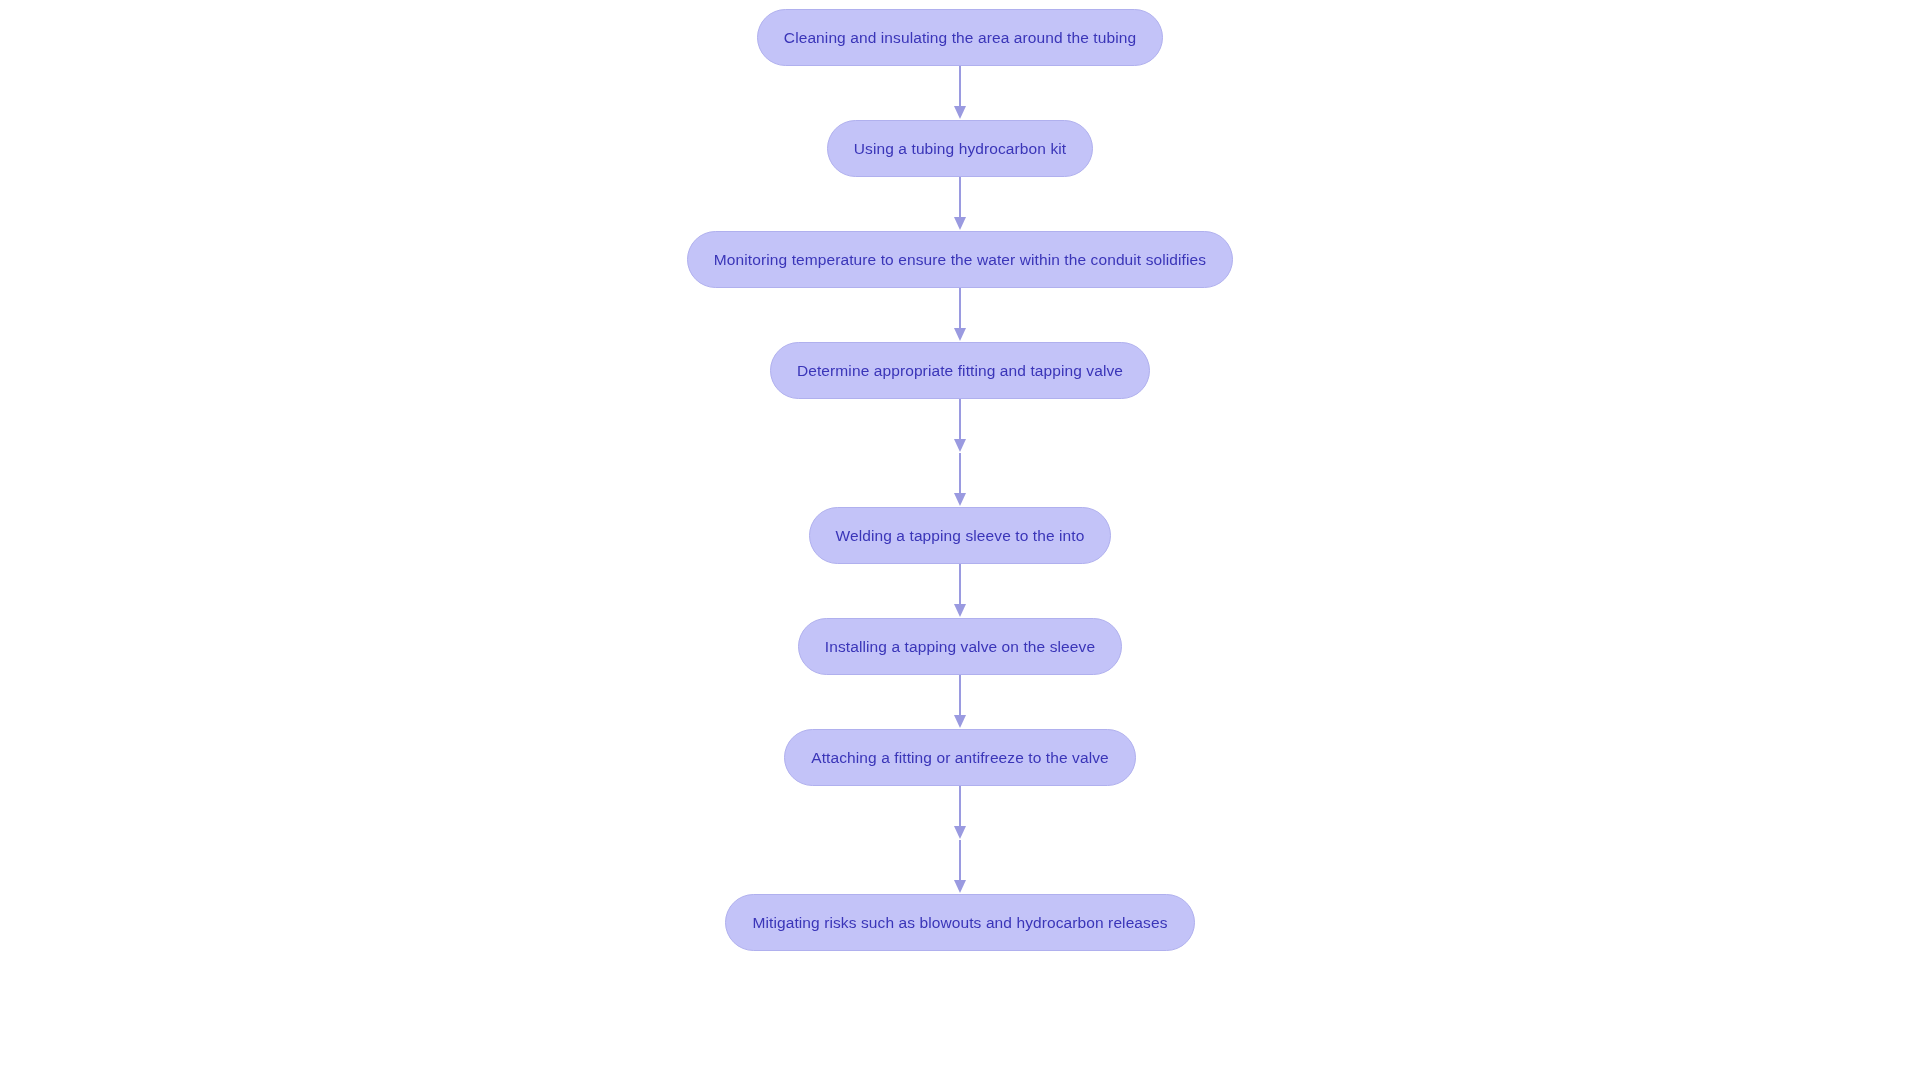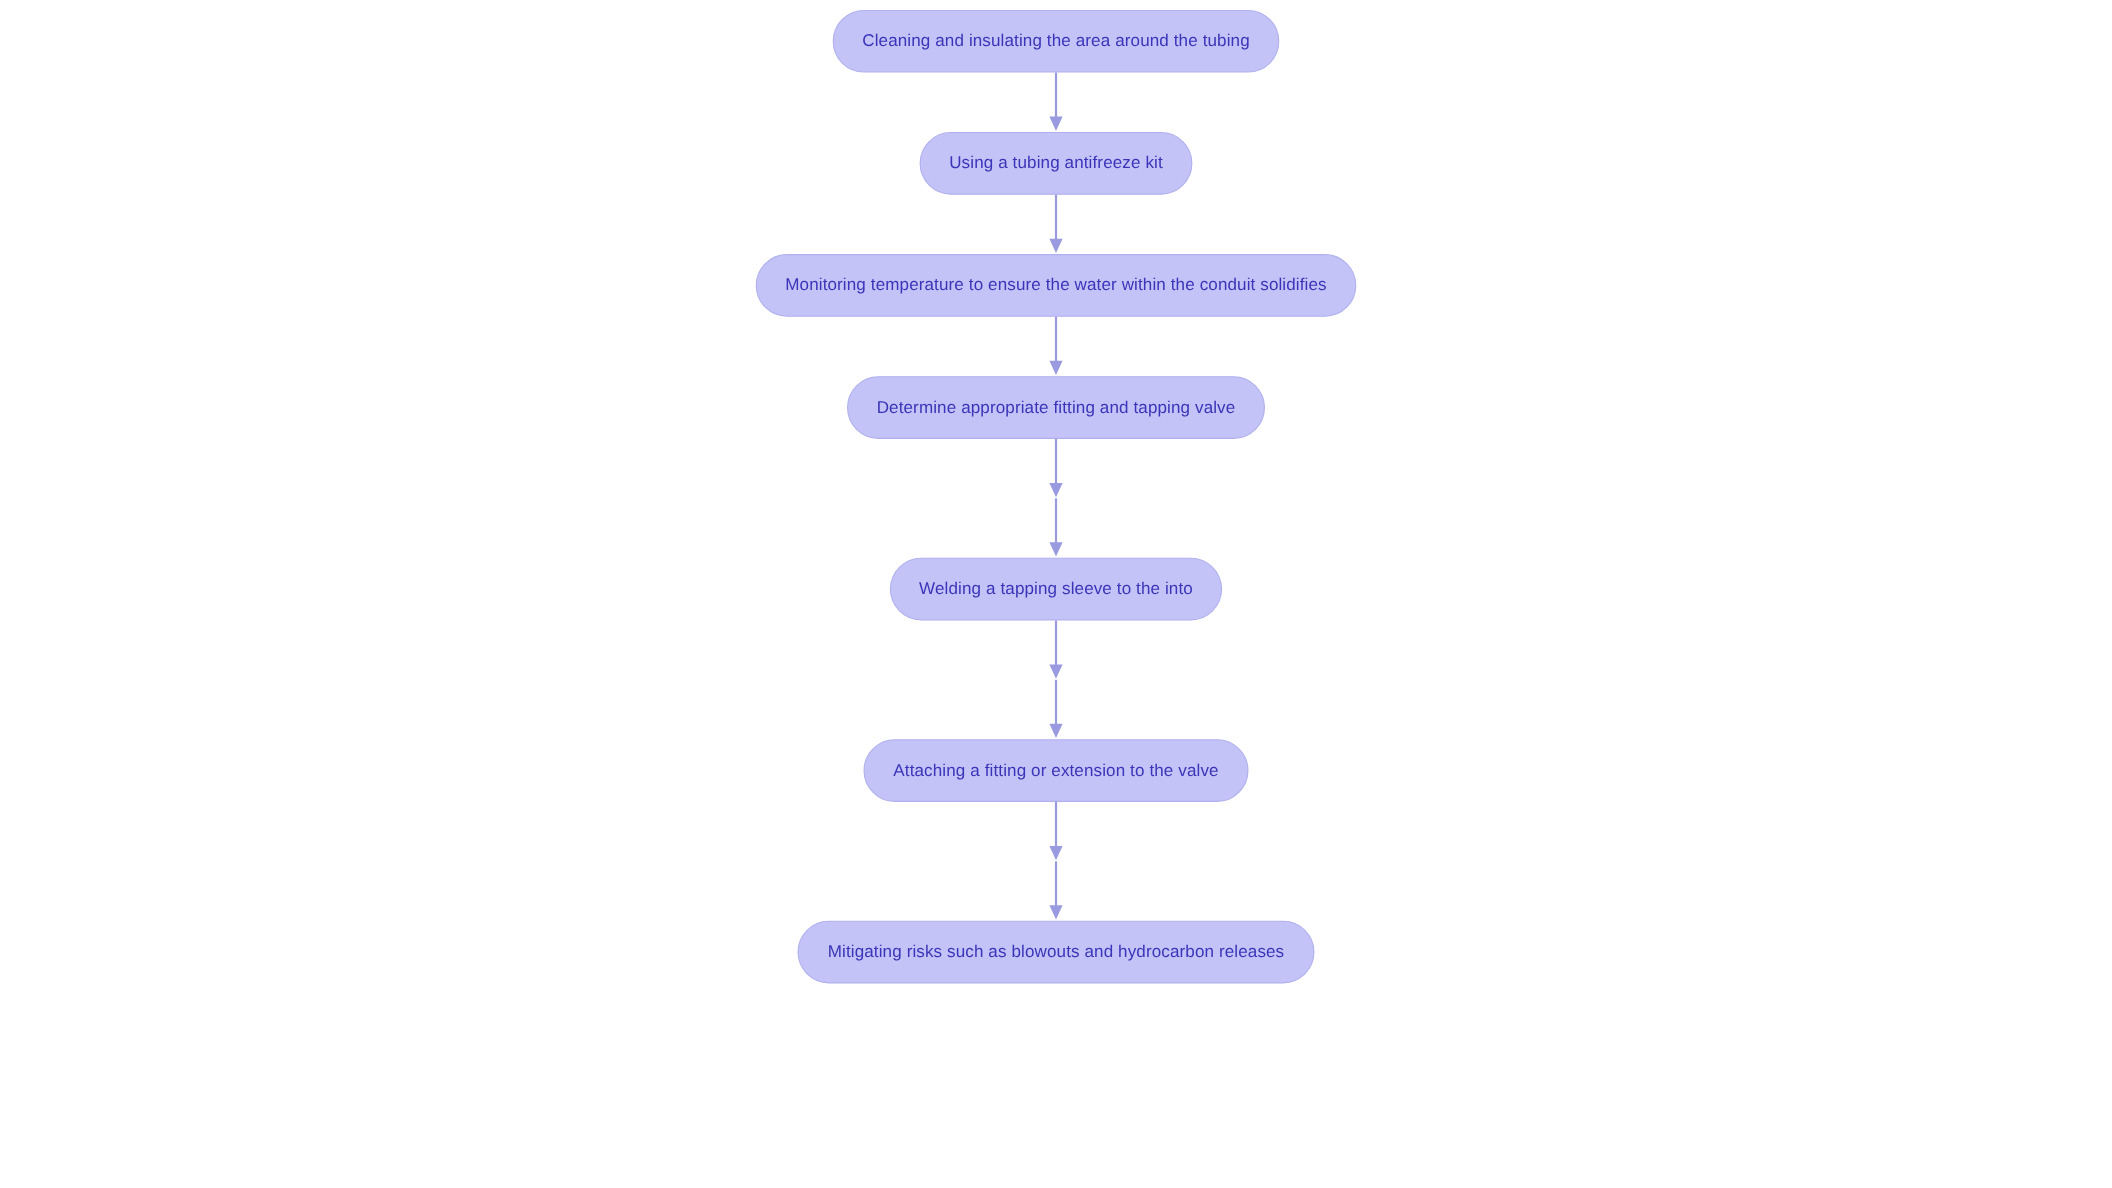--- a/index.html
+++ b/index.html
@@ -86,21 +86,21 @@
     </div>
 
     <div class="connector">
       <svg width="20" height="54" viewBox="0 0 20 54" xmlns="http://www.w3.org/2000/svg" aria-hidden="true">
         <line x1="10" y1="0" x2="10" y2="43" stroke="#9a9ae0" stroke-width="2"></line>
         <polygon points="10,53 4,40 16,40" fill="#9a9ae0"></polygon>
       </svg>
     </div>
 
     <div class="node">
-      <span class="node-label">Using a tubing antifreeze kit</span>
+      <span class="node-label">Using a tubing hydrocarbon kit</span>
     </div>
 
     <div class="connector">
       <svg width="20" height="54" viewBox="0 0 20 54" xmlns="http://www.w3.org/2000/svg" aria-hidden="true">
         <line x1="10" y1="0" x2="10" y2="43" stroke="#9a9ae0" stroke-width="2"></line>
         <polygon points="10,53 4,40 16,40" fill="#9a9ae0"></polygon>
       </svg>
     </div>
 
     <div class="node">
@@ -137,30 +137,33 @@
       <span class="node-label">Welding a tapping sleeve to the into</span>
     </div>
 
     <div class="connector">
       <svg width="20" height="54" viewBox="0 0 20 54" xmlns="http://www.w3.org/2000/svg" aria-hidden="true">
         <line x1="10" y1="0" x2="10" y2="43" stroke="#9a9ae0" stroke-width="2"></line>
         <polygon points="10,53 4,40 16,40" fill="#9a9ae0"></polygon>
       </svg>
     </div>
 
+    <div class="node">
+      <span class="node-label">Installing a tapping valve on the sleeve</span>
+    </div>
 
     <div class="connector">
       <svg width="20" height="54" viewBox="0 0 20 54" xmlns="http://www.w3.org/2000/svg" aria-hidden="true">
         <line x1="10" y1="0" x2="10" y2="43" stroke="#9a9ae0" stroke-width="2"></line>
         <polygon points="10,53 4,40 16,40" fill="#9a9ae0"></polygon>
       </svg>
     </div>
 
     <div class="node">
-      <span class="node-label">Attaching a fitting or extension to the valve</span>
+      <span class="node-label">Attaching a fitting or antifreeze to the valve</span>
     </div>
 
     <div class="connector">
       <svg width="20" height="54" viewBox="0 0 20 54" xmlns="http://www.w3.org/2000/svg" aria-hidden="true">
         <line x1="10" y1="0" x2="10" y2="43" stroke="#9a9ae0" stroke-width="2"></line>
         <polygon points="10,53 4,40 16,40" fill="#9a9ae0"></polygon>
       </svg>
     </div>
 
 

